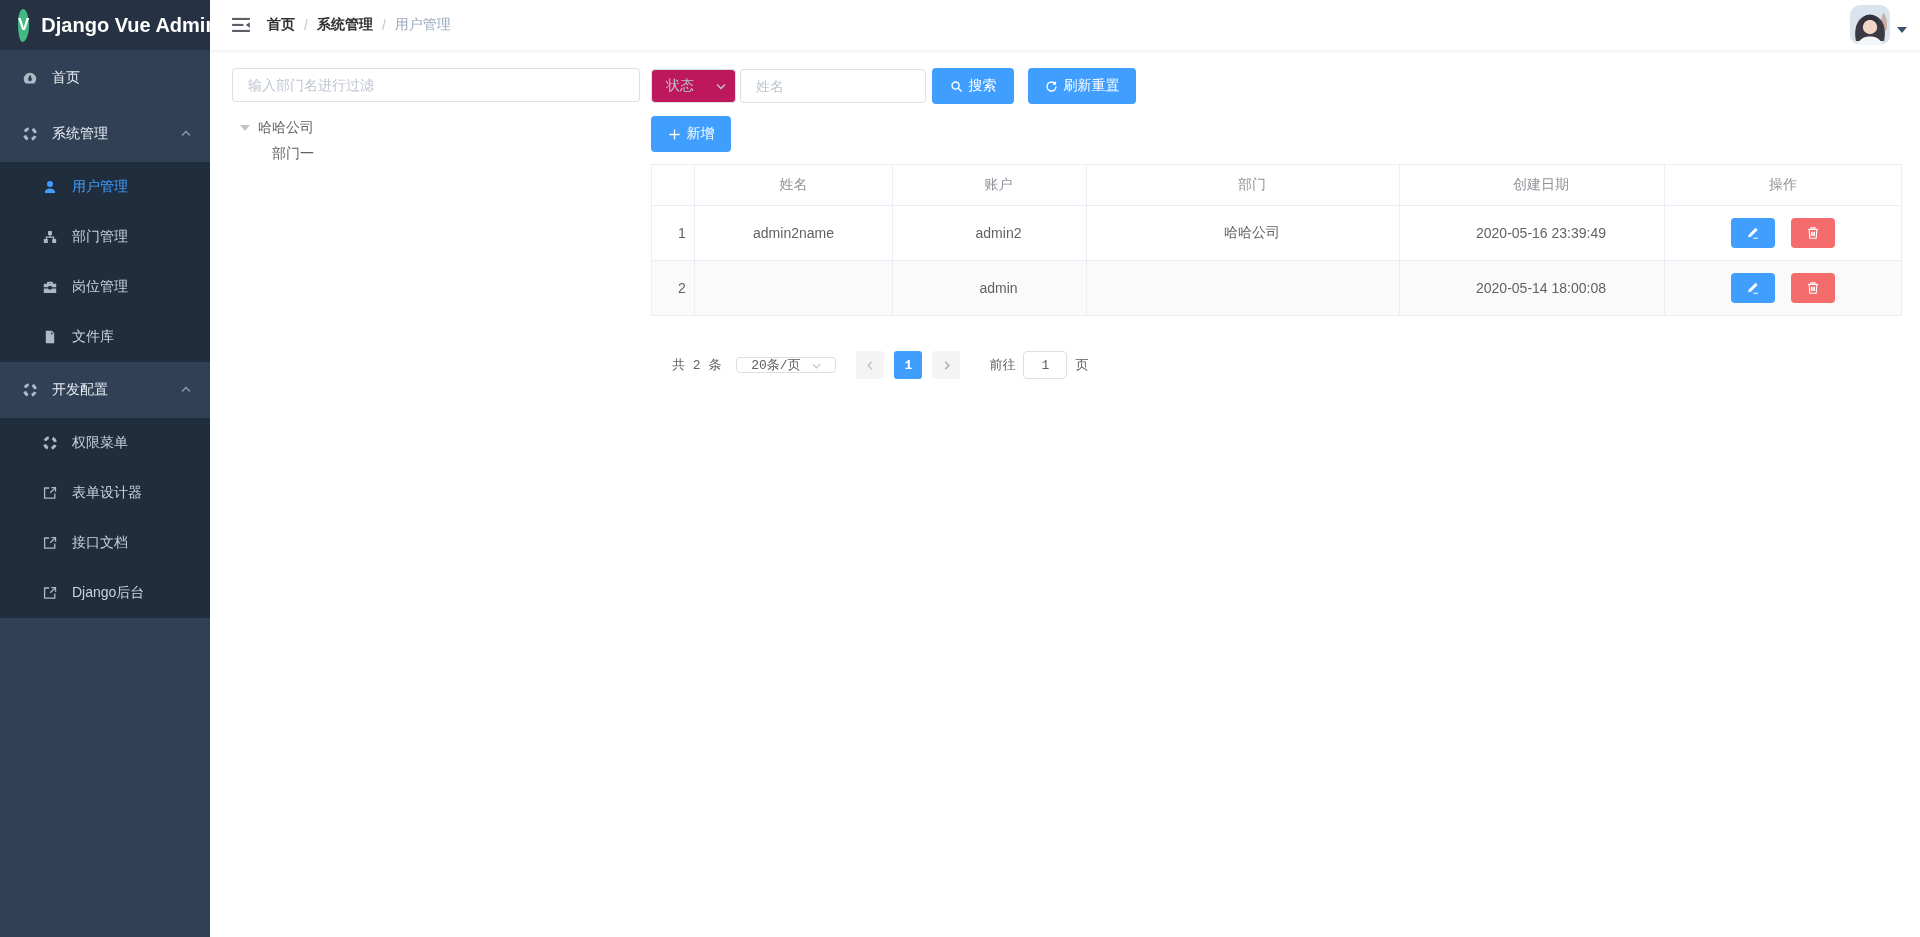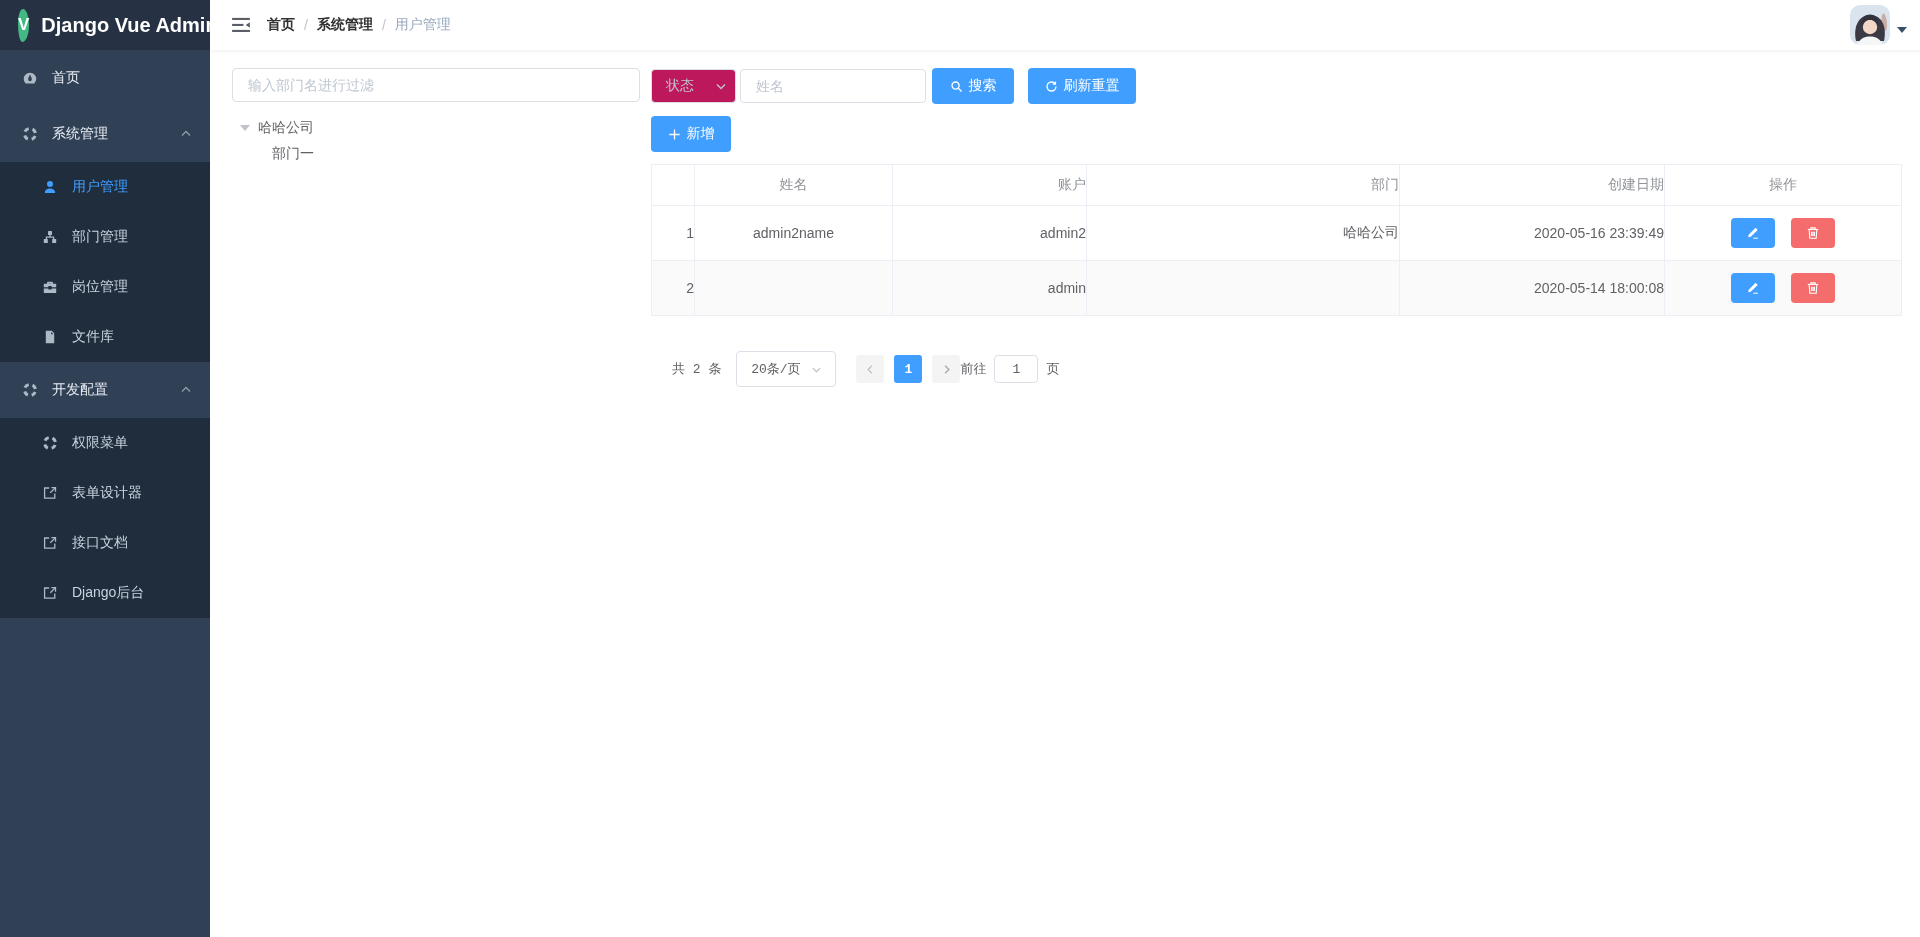--- a/index.html
+++ b/index.html
@@ -67,43 +67,43 @@
   .btn-search { width:82px; height:36px; margin-left:6px; }
   .btn-reset  { width:108px; height:36px; margin-left:14px; }
   .add-row { margin-top:12px; }
   .btn-add { width:80px; height:36px; }
 
   
   table.data-table { border-collapse:collapse; table-layout:fixed; width:1250px; margin-top:12px; }
   .data-table th, .data-table td { border:1px solid #ebeef5; font-weight:400; font-size:14px; overflow:hidden; }
   .data-table th { height:41px; color:#909399; background:#fff; }
   .data-table td { height:55px; color:#606266; }
-  .al { text-align:right; padding-left:18px; }
+  .al { text-align:center; padding-left:18px; }
   .ac { text-align:center; }
   .data-table tr.striped td { background:#fafafa; }
   .mini-btn { width:44px; height:30px; border:none; border-radius:4px; cursor:pointer;
     display:inline-flex; align-items:center; justify-content:center; }
   .mini-btn svg { width:14px; height:14px; }
   .mini-btn.blue { background:#409EFF; }
   .mini-btn.red  { background:#F56C6C; margin-left:12px; }
 
   
   .pagination { margin-top:35px; display:flex; align-items:center; padding-left:21px; font-size:13px; color:#606266;font-family:Liberation Mono, monospace; }
   .pg-total { white-space:nowrap; }
-  .size-select { width:100px; height:36px; border:1px solid #dcdfe6; border-radius:4px; margin-left:15px;
+  .size-select { width:100px; height:16px; border:1px solid #dcdfe6; border-radius:4px; margin-left:15px;
     display:flex; align-items:center; justify-content:center; gap:10px; cursor:pointer; background:#fff; }
   .size-select svg { width:11px; height:11px; color:#c0c4cc; }
   .pager { display:flex; align-items:center; margin-left:20px; gap:10px; }
   .pager-btn { width:28px; height:28px; border-radius:3px; background:#f4f4f5; display:flex; align-items:center;
     justify-content:center; cursor:pointer; }
   .pager-btn svg { width:11px; height:11px; }
   .pager-btn.prev { color:#c0c4cc; }
   .pager-btn.next { color:#a8abb2; }
   .pager-btn.active { background:#409EFF; color:#fff; font-weight:bold; font-size:13px; }
-  .goto { display:flex; align-items:center; gap:8px; }
+  .goto { display:flex; align-items:center; margin-left:29px; gap:8px; }
   .goto-input { width:44px; height:28px; border:1px solid #dcdfe6; border-radius:4px; text-align:center;
     font-size:13px; color:#606266; outline:none; font-family:inherit; }
 </style>
 </head>
 <body>
 
 <aside class="sidebar">
   <div class="logo-bar">
     <div class="logo-mark">
         <span>V</span>

